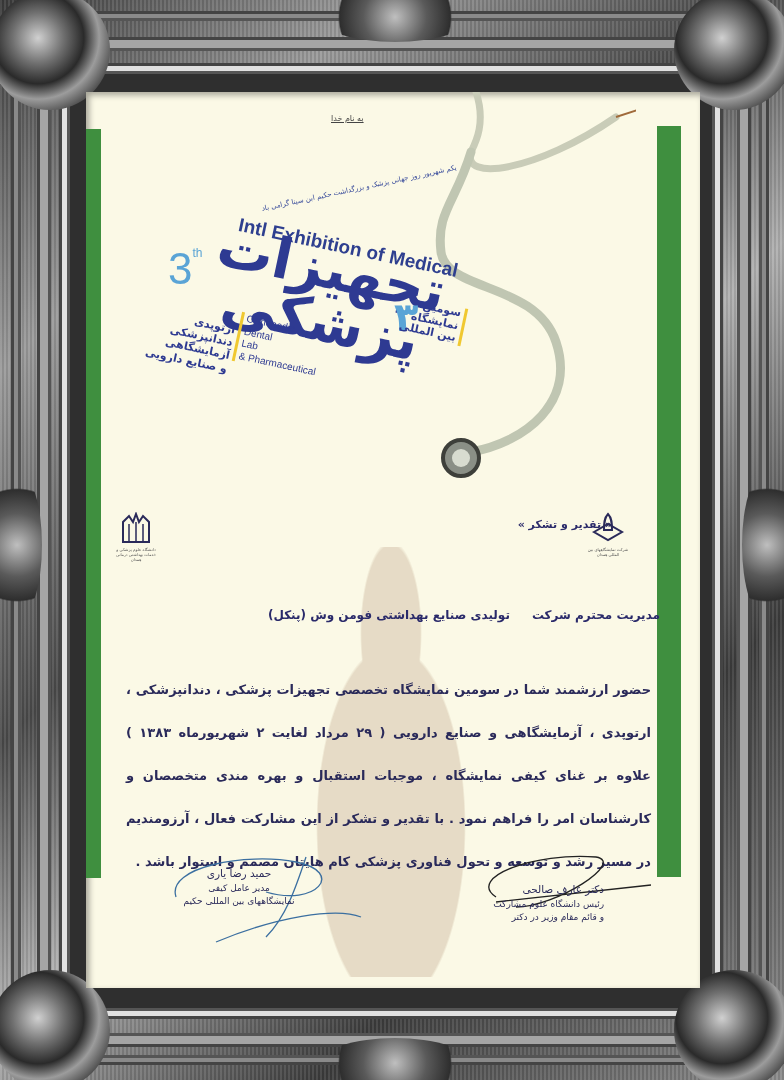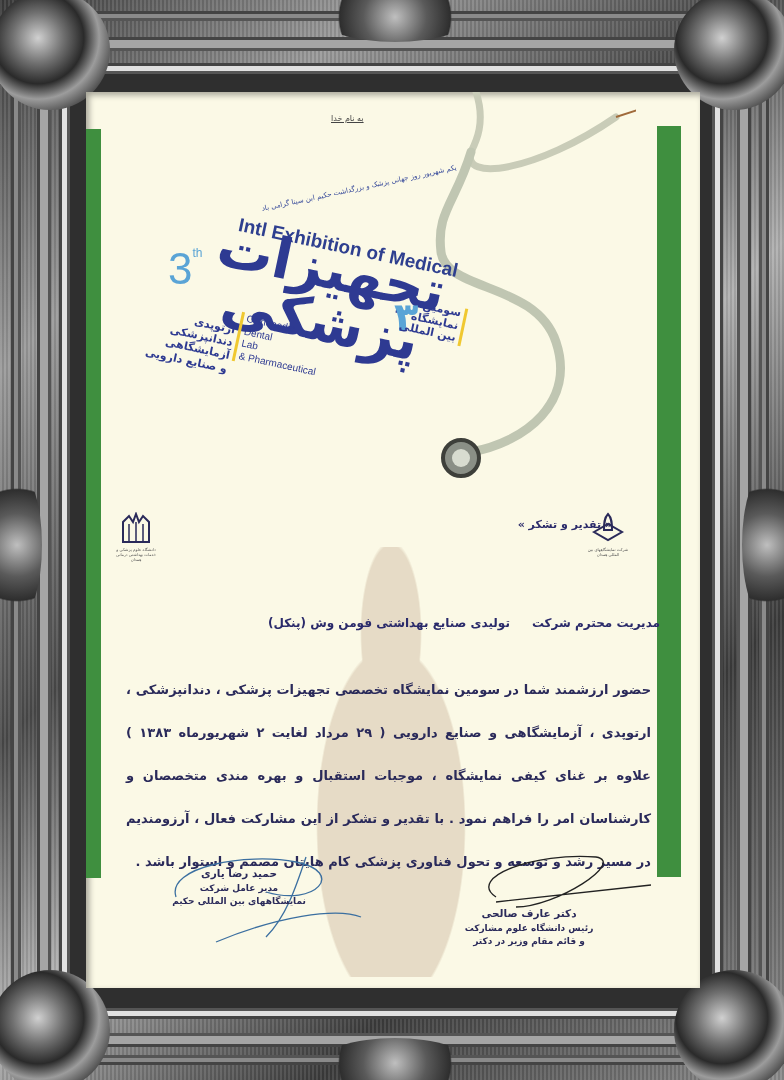--- a/index.html
+++ b/index.html
@@ -44,29 +44,29 @@
 
   .heading { position:absolute; left:0; width:526px; top:426px; text-align:right; font-size:11px; font-weight:bold; color:#2a2a6a; direction:rtl; }
   .logo { position:absolute; width:50px; height:54px; text-align:center; }
   .logo-left { left:25px; top:420px; }
   .logo-right { left:497px; top:420px; }
   .logo-cap { font-size:4px; color:#555; line-height:1.2; direction:rtl; }
 
   .watermark { position:absolute; left:190px; top:455px; width:230px; height:430px; opacity:0.18;
     background: radial-gradient(ellipse at 50% 20%, #8a5a3a 0 18%, transparent 19%), radial-gradient(ellipse at 50% 65%, #8a5a3a 0 45%, transparent 46%); }
 
-  .addressee { position:absolute; right:40px; top:516px; direction:rtl; font-size:12px; color:#2a2a6a; font-weight:bold; white-space:nowrap;margin-top:8px; }
+  .addressee { position:absolute; right:40px; top:516px; direction:rtl; font-size:12px; color:#2a2a6a; font-weight:bold; white-space:nowrap; }
   .addressee .gap { display:inline-block; width:22px; }
 
   .body-text { position:absolute; left:40px; width:525px; top:576px; direction:rtl; text-align:justify; font-size:13px; font-weight:bold; color:#2a2a5a; line-height:43px; }
 
-  .sig { position:absolute; direction:rtl; text-align:center; font-size:9px; color:#2a2a5a; font-weight:bold; line-height:1.5; }
+  .sig { position:absolute; direction:rtl; text-align:center; font-size:9px; color:#2a2a5a; font-weight:normal; line-height:1.5; }
   .sig .name { font-size:10.5px; }
   .sig-left { left:68px; top:774px; width:170px; }
-  .sig-right { left:368px; top:814px; width:150px; }
+  .sig-right { left:368px; top:790px; width:150px;text-align:right; }
   .scribble { position:absolute; }
 </style>
 </head>
 <body>
 
 <div class="frame">
   <div class="frame-band band1"></div>
   <div class="frame-band band2"></div>
   <div class="frame-band band3"></div>
   <div class="corner c-tl"></div>
@@ -146,21 +146,21 @@
 
   <svg class="scribble" style="left:70px; top:755px;" width="220" height="100" viewBox="0 0 220 100">
     <path d="M20 50 C10 20, 90 5, 140 15 C190 25, 160 60, 110 45 M150 10 C140 40, 130 70, 110 90 M60 95 C120 70, 180 60, 205 70" fill="none" stroke="#3b6fa0" stroke-width="1.3"></path>
   </svg>
   <svg class="scribble" style="left:370px; top:755px;" width="200" height="80" viewBox="0 0 200 80">
     <path d="M40 50 C10 30, 80 5, 140 10 C170 15, 100 60, 60 60 M40 55 L195 38" fill="none" stroke="#222" stroke-width="1.3"></path>
   </svg>
 
   <div class="sig sig-left">
     <div class="name">حمید رضا یاری</div>
-    <div>مدیر عامل شرکت</div>
+    <div>مدیر عامل کیفی</div>
     <div>نمایشگاههای بین المللی حکیم</div>
   </div>
 
   <div class="sig sig-right">
     <div class="name">دکتر عارف صالحی</div>
     <div>رئیس دانشگاه علوم مشارکت</div>
     <div>و قائم مقام وزیر در دکتر</div>
   </div>
 </div>
 

